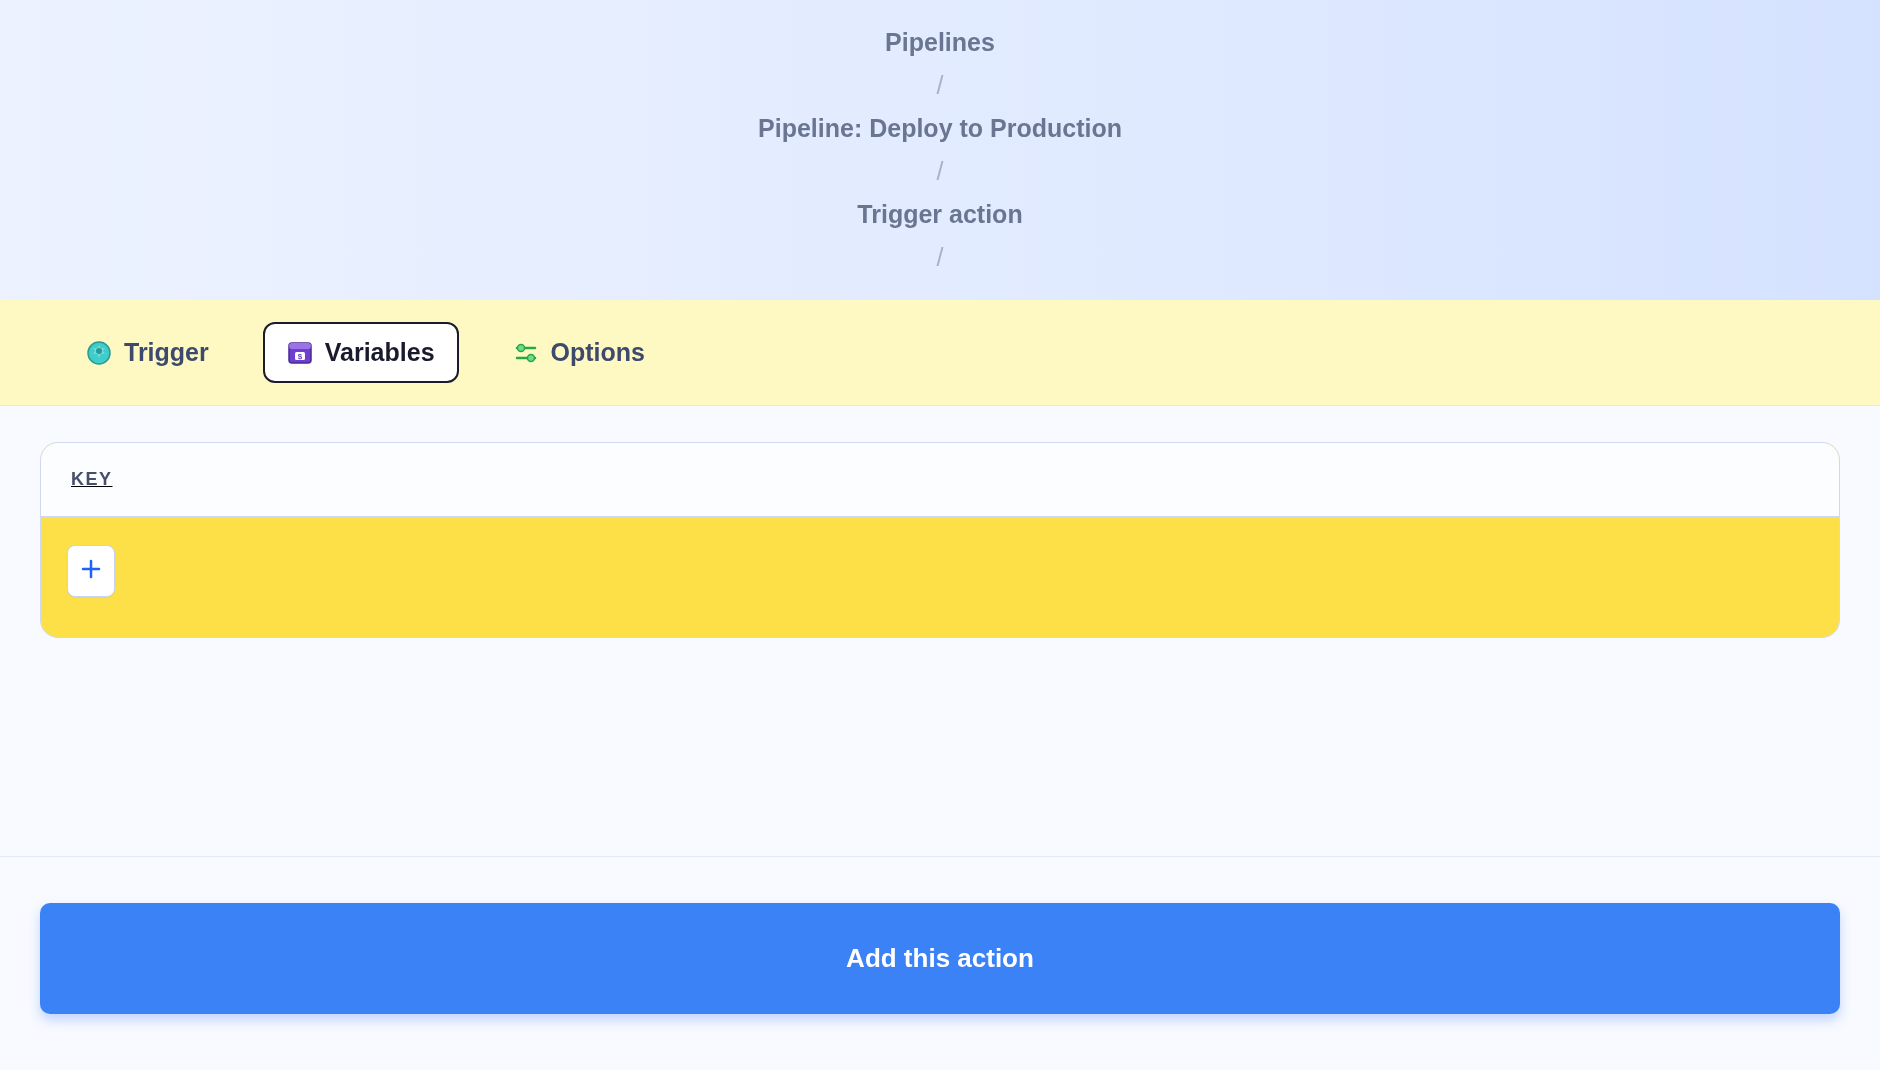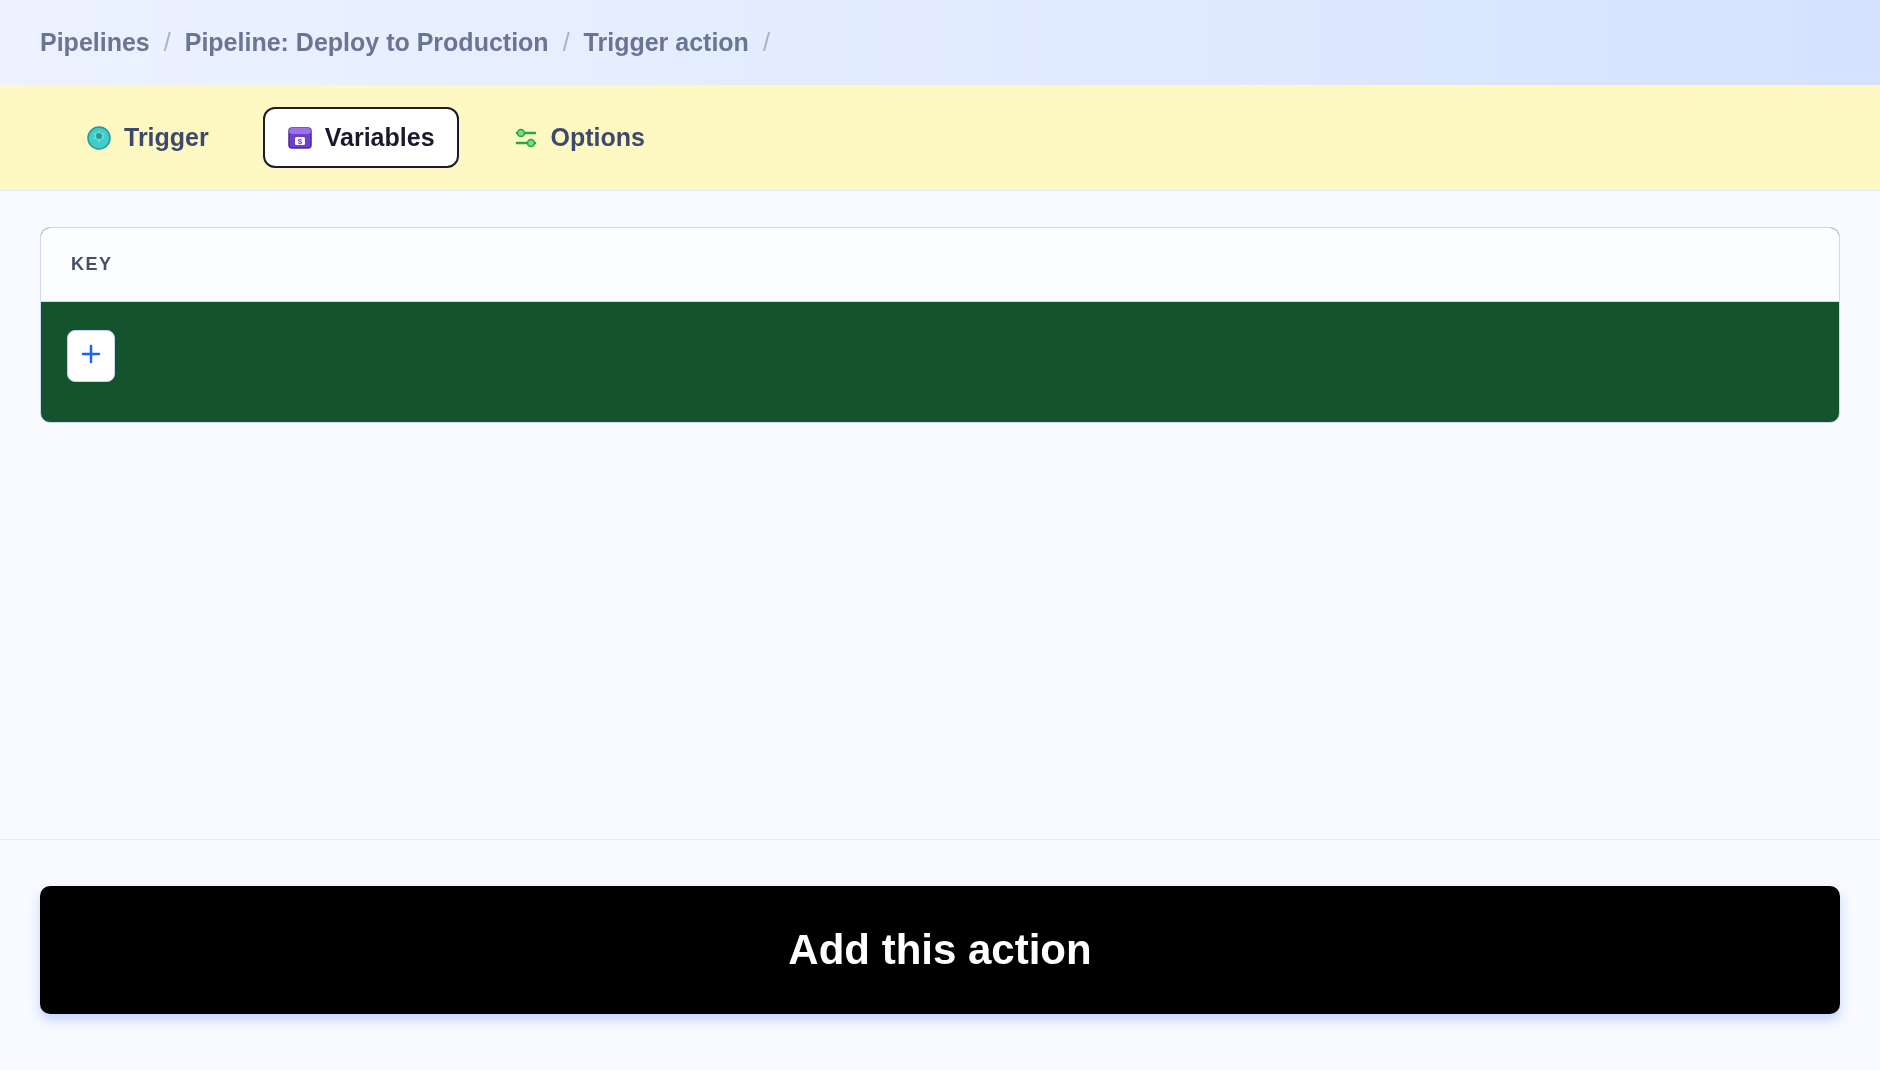--- a/index.html
+++ b/index.html
@@ -17,20 +17,21 @@
     }
 
     .breadcrumb-bar {
       background: linear-gradient(90deg, #ecf2ff 0%, #e0eaff 60%, #d5e2ff 100%);
       padding: 28px 40px;
       display: flex;
       align-items: center;
       gap: 14px;
       font-size: 25px;
       font-weight: 600;
+      flex-direction: column;
     }
 
     .breadcrumb-link {
       color: #6a7591;
       cursor: pointer;
     }
 
     .breadcrumb-separator {
       color: #a8b1c7;
       font-weight: 400;
@@ -76,23 +77,24 @@
       justify-content: center;
     }
 
     .content {
       padding: 36px 40px;
       background: #f8faff;
     }
 
     .variables-panel {
       border: 1.5px solid #cfd9f3;
-      border-radius: 10px;
+      border-radius: 18px;
       overflow: hidden;
-      background: #14532d;
+      background: #fde047;
+      text-decoration: underline;
     }
 
     .panel-header {
       padding: 26px 30px;
       font-size: 18px;
       font-weight: 700;
       letter-spacing: 1.5px;
       color: #464f69;
       border-bottom: 1.5px solid #cfd9f3;
       background: #fcfdff;
@@ -121,23 +123,23 @@
       left: 0;
       right: 0;
       padding: 46px 40px 56px 40px;
       background: #f8faff;
       border-top: 1.5px solid #e3e9f7;
     }
 
     .primary-button {
       width: 100%;
       padding: 40px;
-      background: #000000;
+      background: #3b82f6;
       color: #ffffff;
-      font-size: 42px;
+      font-size: 26px;
       font-weight: 700;
       border: none;
       border-radius: 10px;
       cursor: pointer;
       box-shadow: 0 6px 12px rgba(29, 99, 247, 0.25);
     }
   </style>
 </head>
 <body>
 

